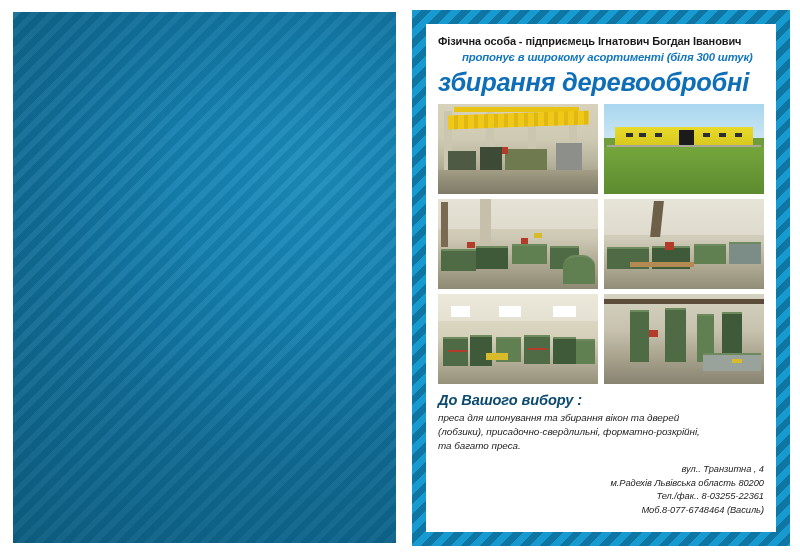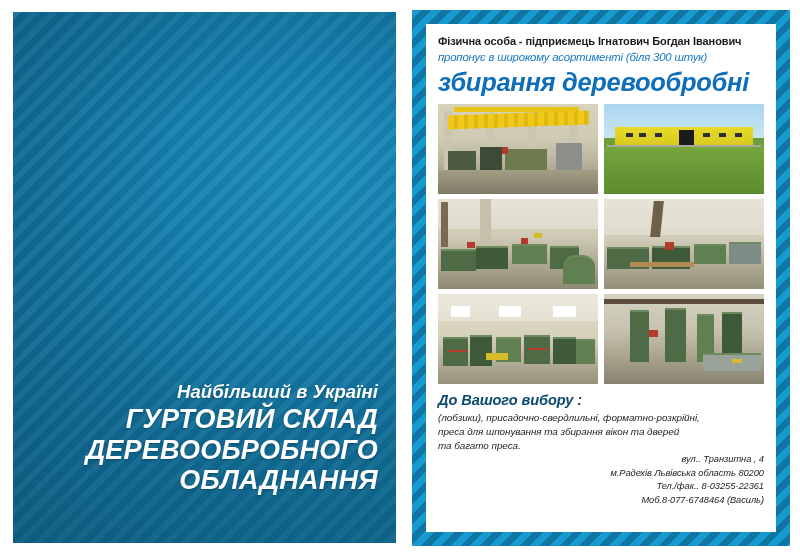--- a/index.html
+++ b/index.html
@@ -81,22 +81,22 @@
     background:#ffffff;box-sizing:border-box;
     padding:10px 12px 8px 12px;
     display:flex;flex-direction:column;
   }
   
   #hdr-line1{
     font-size:11px;font-weight:bold;color:#1b1b1b;letter-spacing:-0.1px;
     white-space:nowrap;line-height:1.35;
   }
   #hdr-line2{
-    font-size:11.4px;font-weight:normal;font-style:italic;color:#1477c0;
-    white-space:nowrap;line-height:1.35;letter-spacing:-0.2px;margin-top:1px;
+    font-size:11.4px;font-weight:bold;font-style:italic;color:#1477c0;
+    white-space:nowrap;line-height:1.35;letter-spacing:-0.2px;margin-top:1px;margin-left:24px;
   }
   #hdr-title{
     font-size:25.5px;font-weight:bold;font-style:italic;color:#0e6fb8;
     white-space:nowrap;letter-spacing:-0.3px;line-height:1.12;margin-top:3px;
     text-shadow:0 1px 0 rgba(255,255,255,0.9);
   }
 
   
   #photo-grid{
     margin-top:7px;
@@ -146,48 +146,40 @@
   #offer-title{
     font-size:14.6px;font-weight:bold;font-style:italic;color:#0c4a6e;
     letter-spacing:-0.1px;line-height:1.2;
   }
   #offer-body{
     font-size:9.9px;font-style:italic;color:#1d1d1d;line-height:1.42;
     margin-top:2px;letter-spacing:-0.05px;
   }
   #offer-body div{white-space:nowrap;}
   #contact{
-    text-align:right;font-size:9.3px;font-style:italic;
+    margin-top:10px;text-align:right;font-size:9.3px;font-style:italic;
     color:#1d1d1d;line-height:1.45;letter-spacing:-0.05px;
   }
   #contact div{white-space:nowrap;}
 </style>
 </head>
 <body>
 
 <div id="page">
 
   <div id="left-panel">
     <div class="band b1"></div>
     <div class="band b2"></div>
     <div class="band b3"></div>
     <div class="band b4"></div>
     <div class="band b5"></div>
     <div class="band b6"></div>
     <div id="left-stripes"></div>
     <div id="left-vignette"></div>
 
-    <div id="left-text">
-      <div id="left-kicker">Найбільший в Україні</div>
-      <div id="left-headline">
-        <span class="hl">ГУРТОВИЙ СКЛАД</span>
-        <span class="hl">ДЕРЕВООБРОБНОГО</span>
-        <span class="hl">ОБЛАДНАННЯ</span>
-      </div>
-    </div>
   </div>
 
   <div id="right-panel">
     <div id="right-inner">
 
       <div id="hdr-line1">Фізична особа - підприємець Ігнатович Богдан Іванович</div>
       <div id="hdr-line2">пропонує в широкому асортименті (біля 300 штук)</div>
       <div id="hdr-title">збирання  деревообробні</div>
 
       <div id="photo-grid">
@@ -270,22 +262,22 @@
           <div class="red" style="left:28%;top:40%;width:6%;height:8%;"></div>
           <div class="mach lt" style="left:62%;top:66%;width:36%;height:18%;background:#9aa29c;"></div>
           <div class="yel" style="left:80%;top:72%;width:6%;height:5%;"></div>
         </div>
 
       </div>
 
       <div id="offer">
         <div id="offer-title">До Вашого вибору :</div>
         <div id="offer-body">
+          <div>преса для шпонування та збирання вікон та дверей</div>
           <div>(лобзики), присадочно-свердлильні, форматно-розкрійні,</div>
-          <div>преса для шпонування та збирання вікон та дверей</div>
           <div>та багато преса.</div>
         </div>
       </div>
 
       <div id="contact">
         <div>вул.. Транзитна , 4</div>
         <div>м.Радехів Львівська область 80200</div>
         <div>Тел./фак.. 8-03255-22361</div>
         <div>Моб.8-077-6748464 (Василь)</div>
       </div>

